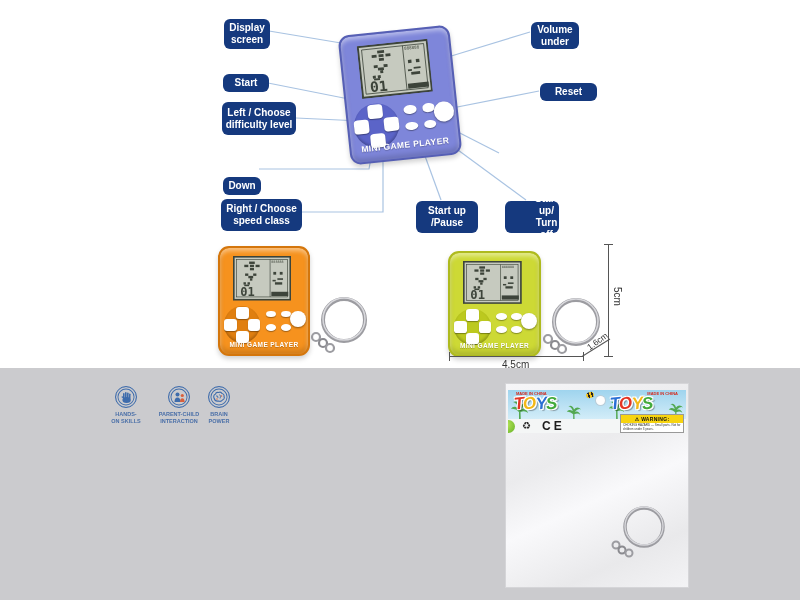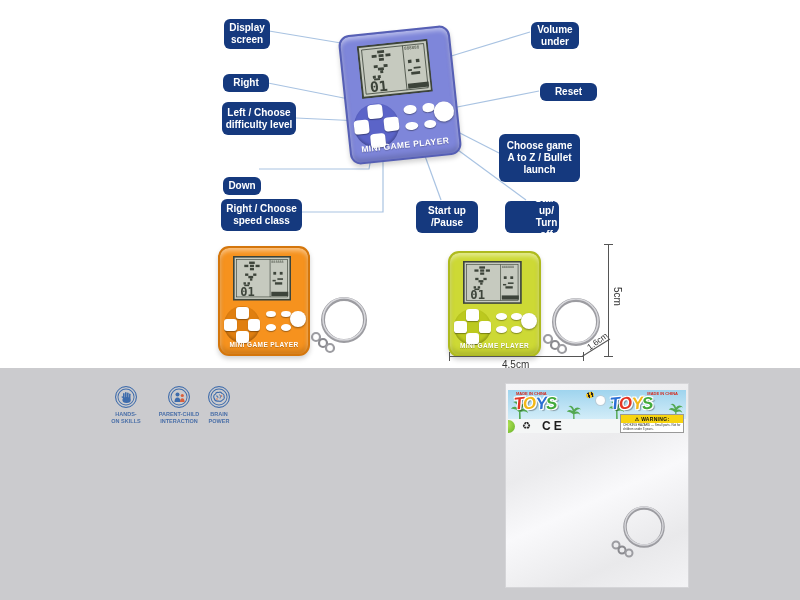--- a/index.html
+++ b/index.html
@@ -99,28 +99,27 @@
       <path d="M302,212 L383,212 L383,148"></path>
       <path d="M441,200 L417,134"></path>
       <path d="M530,32 L448,57"></path>
       <path d="M539,91 L437,111"></path>
       <path d="M499,153 L452,129"></path>
       <path d="M526,200 L443,139"></path>
     </g>
   </svg>
 
   <div class="callout" style="left:224px;top:19px;width:46px;height:30px;">Display screen</div>
-  <div class="callout" style="left:223px;top:74px;width:46px;height:18px;">Right</div>
+  <div class="callout" style="left:223px;top:74px;width:46px;height:18px;">Start</div>
   <div class="callout" style="left:222px;top:102px;width:74px;height:33px;">Left / Choose difficulty level</div>
   <div class="callout" style="left:223px;top:177px;width:38px;height:18px;">Down</div>
   <div class="callout" style="left:221px;top:199px;width:81px;height:32px;">Right / Choose speed class</div>
   <div class="callout" style="left:416px;top:201px;width:62px;height:32px;">Start up /Pause</div>
   <div class="callout" style="left:531px;top:22px;width:48px;height:27px;">Volume under</div>
   <div class="callout" style="left:540px;top:83px;width:57px;height:18px;">Reset</div>
-  <div class="callout" style="left:499px;top:134px;width:81px;height:48px;">Choose game A to Z / Bullet launch</div>
   <div class="callout" style="left:505px;top:201px;width:54px;height:32px;padding-left:32px;">Start up/ Turn off</div>
 
   <div id="dev-blue" class="device-slot d-blue">
   <div class="screen">
         <div class="lcd-slot">
   <svg viewBox="0 0 72 56" preserveAspectRatio="none">
     <rect x="1" y="1" width="70" height="54" fill="#c6cabf" stroke="#3d443a" stroke-width="2"></rect>
     <rect x="4.5" y="4.5" width="63" height="47" fill="none" stroke="#3d443a" stroke-width="0.8"></rect>
     <line x1="46" y1="4.5" x2="46" y2="51.5" stroke="#3d443a" stroke-width="0.8"></line>
     <g fill="#3d443a">

